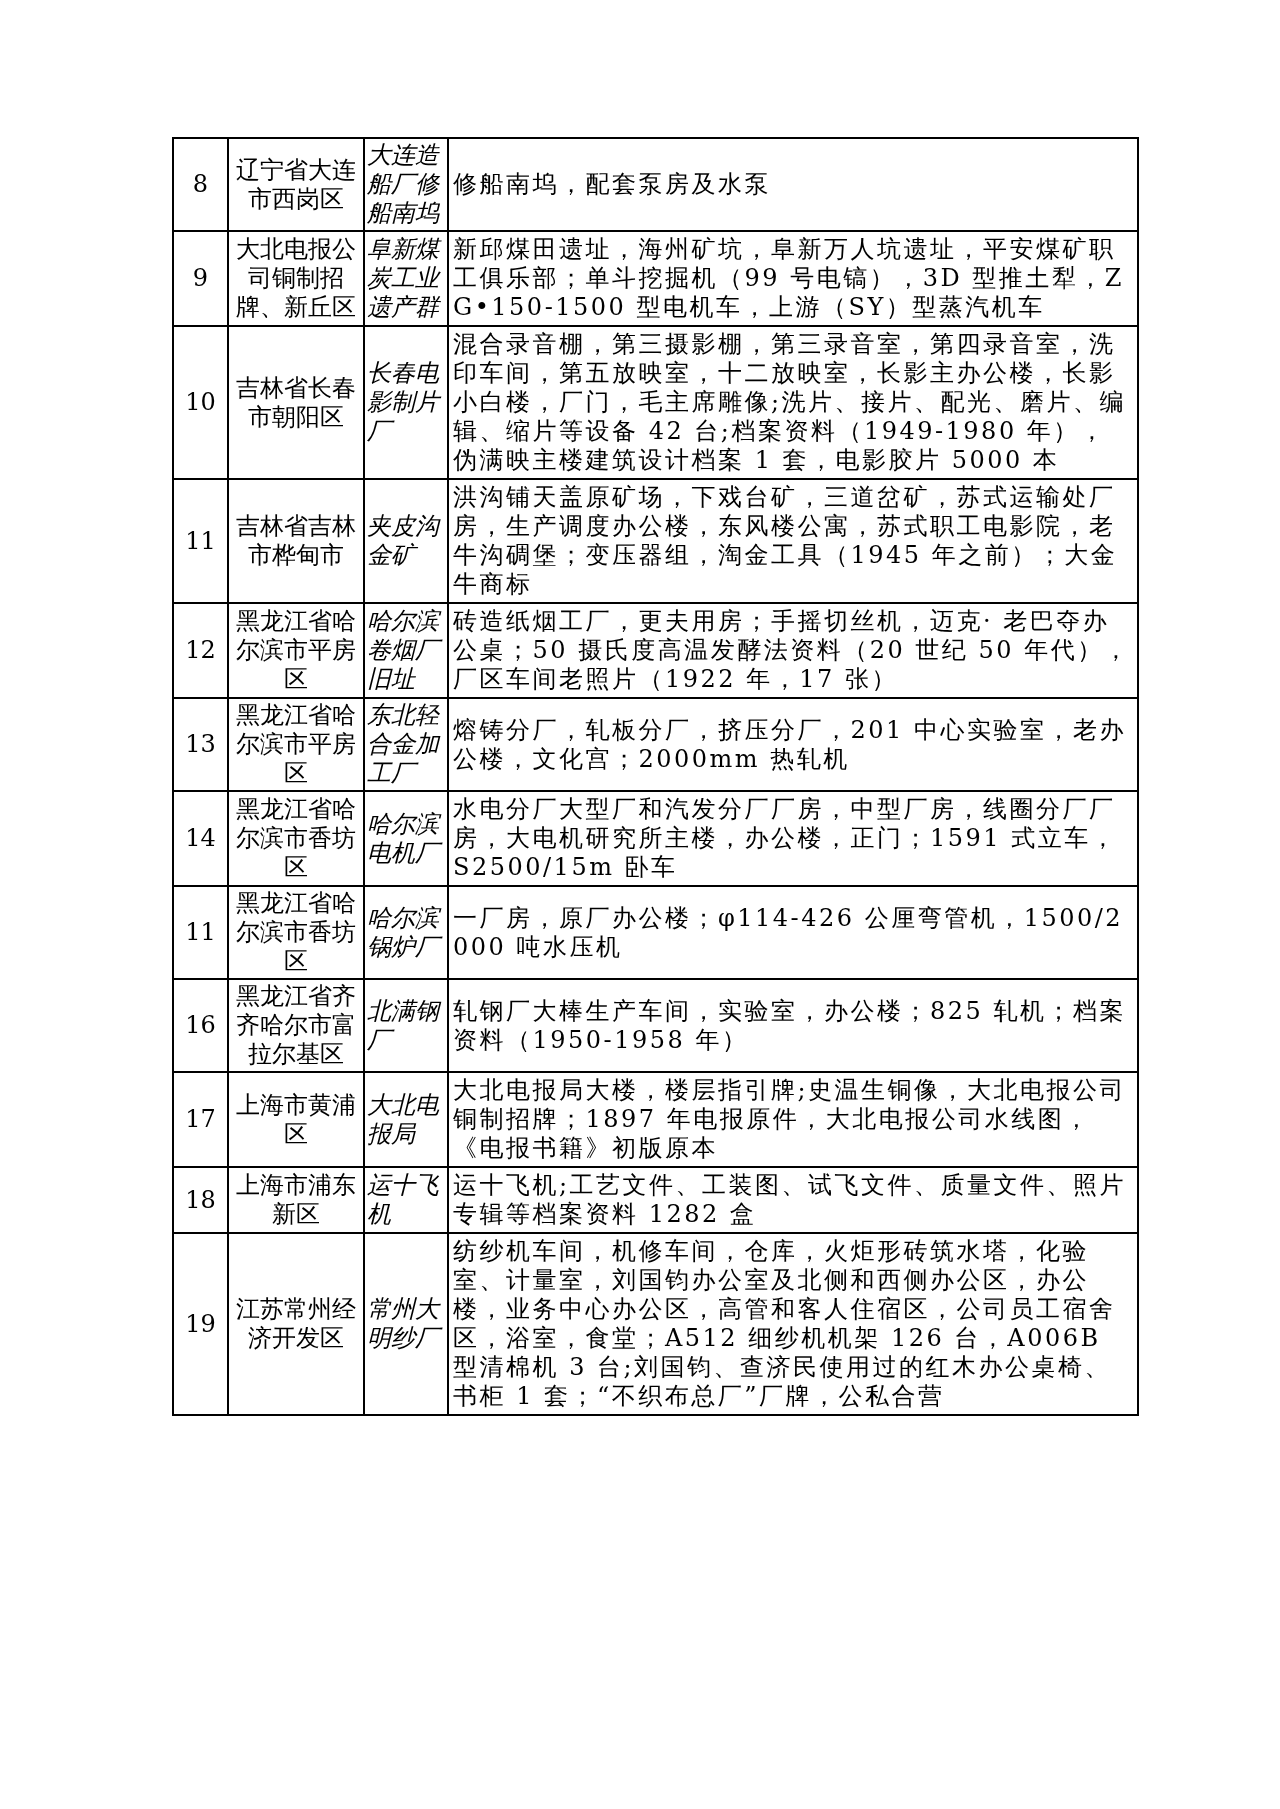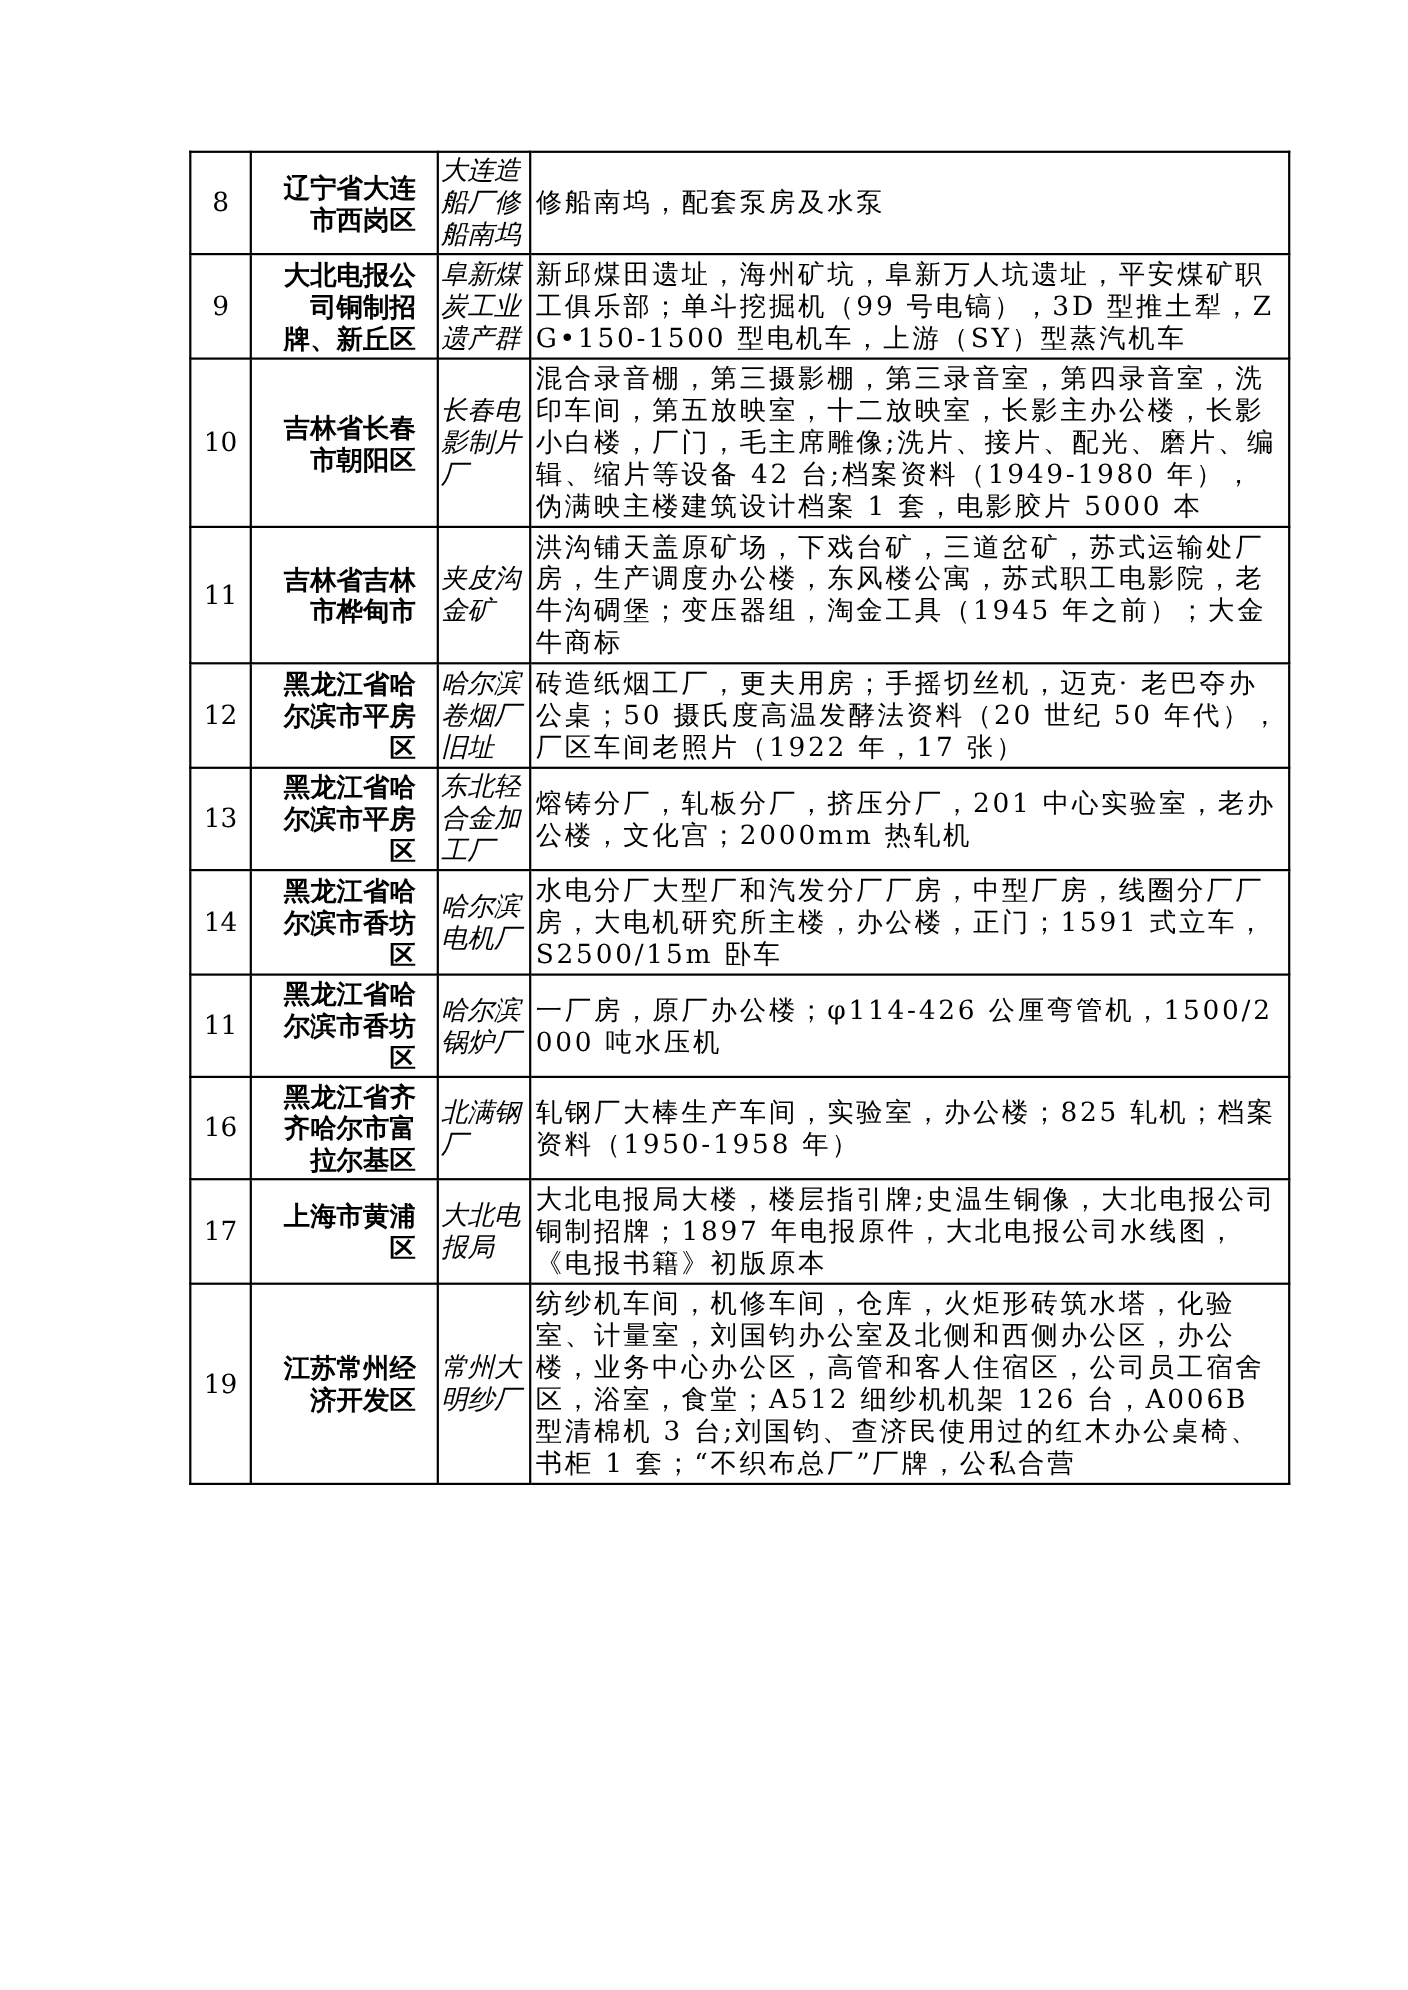--- a/index.html
+++ b/index.html
@@ -37,23 +37,22 @@
     word-break: break-all;
     overflow-wrap: anywhere;
   }
   td.col-num {
     width: 53px;
     text-align: center;
     padding: 2px 0;
   }
   td.col-loc {
     width: 130px;
-    text-align: right;
-    padding: 2px 19px;
-    font-weight: bold;
+    text-align: center;
+    padding: 2px 2px;
   }
   td.col-name {
     width: 78px;
     text-align: left;
     padding: 2px 2px;
     font-style: italic;
   }
   td.col-items {
     width: 679px;
     text-align: left;
@@ -121,20 +120,26 @@
           <td class="col-name">北满钢厂</td>
           <td class="col-items">轧钢厂大棒生产车间，实验室，办公楼；825 轧机；档案资料（1950-1958 年）</td>
         </tr>
         <tr>
           <td class="col-num">17</td>
           <td class="col-loc">上海市黄浦区</td>
           <td class="col-name">大北电报局</td>
           <td class="col-items">大北电报局大楼，楼层指引牌;史温生铜像，大北电报公司铜制招牌；1897 年电报原件，大北电报公司水线图，《电报书籍》初版原本</td>
         </tr>
         <tr>
+          <td class="col-num">18</td>
+          <td class="col-loc">上海市浦东新区</td>
+          <td class="col-name">运十飞机</td>
+          <td class="col-items">运十飞机;工艺文件、工装图、试飞文件、质量文件、照片专辑等档案资料 1282 盒</td>
+        </tr>
+        <tr>
           <td class="col-num">19</td>
           <td class="col-loc">江苏常州经济开发区</td>
           <td class="col-name">常州大明纱厂</td>
           <td class="col-items">纺纱机车间，机修车间，仓库，火炬形砖筑水塔，化验室、计量室，刘国钧办公室及北侧和西侧办公区，办公楼，业务中心办公区，高管和客人住宿区，公司员工宿舍区，浴室，食堂；A512 细纱机机架 126 台，A006B 型清棉机 3 台;刘国钧、查济民使用过的红木办公桌椅、书柜 1 套；“不织布总厂”厂牌，公私合营</td>
         </tr>
       </tbody>
   </table>
 </div>
 
 </body></html>

